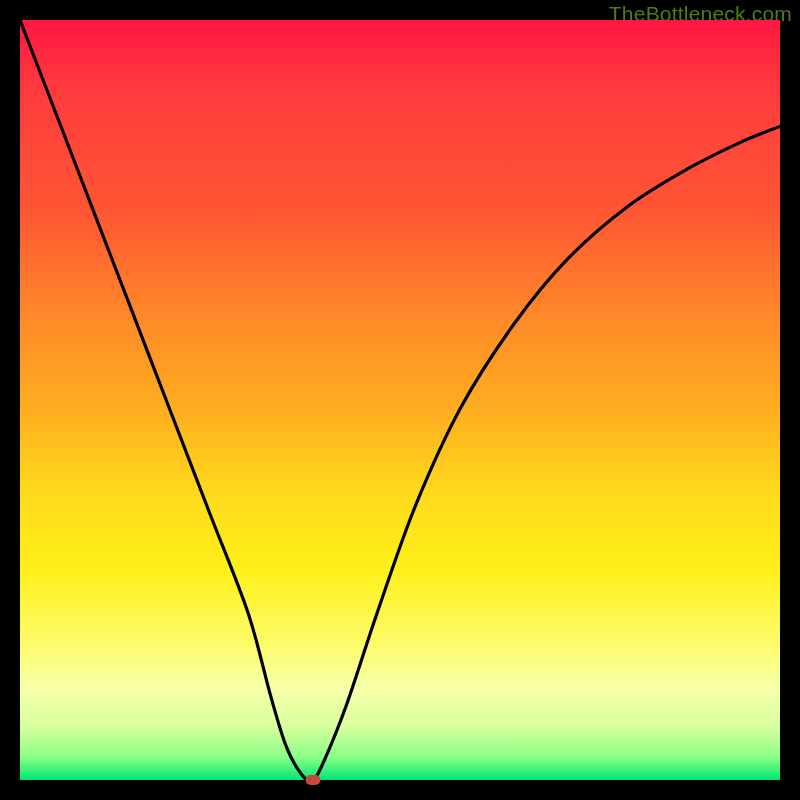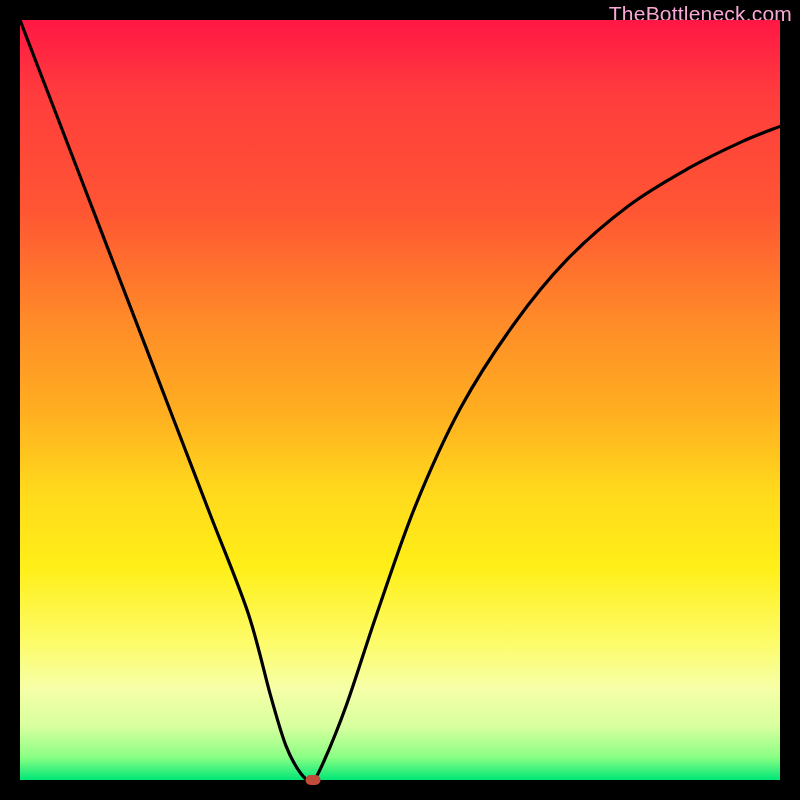--- a/index.html
+++ b/index.html
@@ -30,21 +30,21 @@
       #8aff85 97%,
       #00e676 100%
     );
   }
   .watermark {
     position: absolute;
     top: 2px;
     right: 8px;
     font-family: Arial, Helvetica, sans-serif;
     font-size: 21px;
-    color: #f9a8d4;
+    color: #4d7c0f;
     letter-spacing: 0.2px;
   }
   svg.curve {
     position: absolute;
     left: 0;
     top: 0;
     width: 760px;
     height: 760px;
   }
   .marker {

